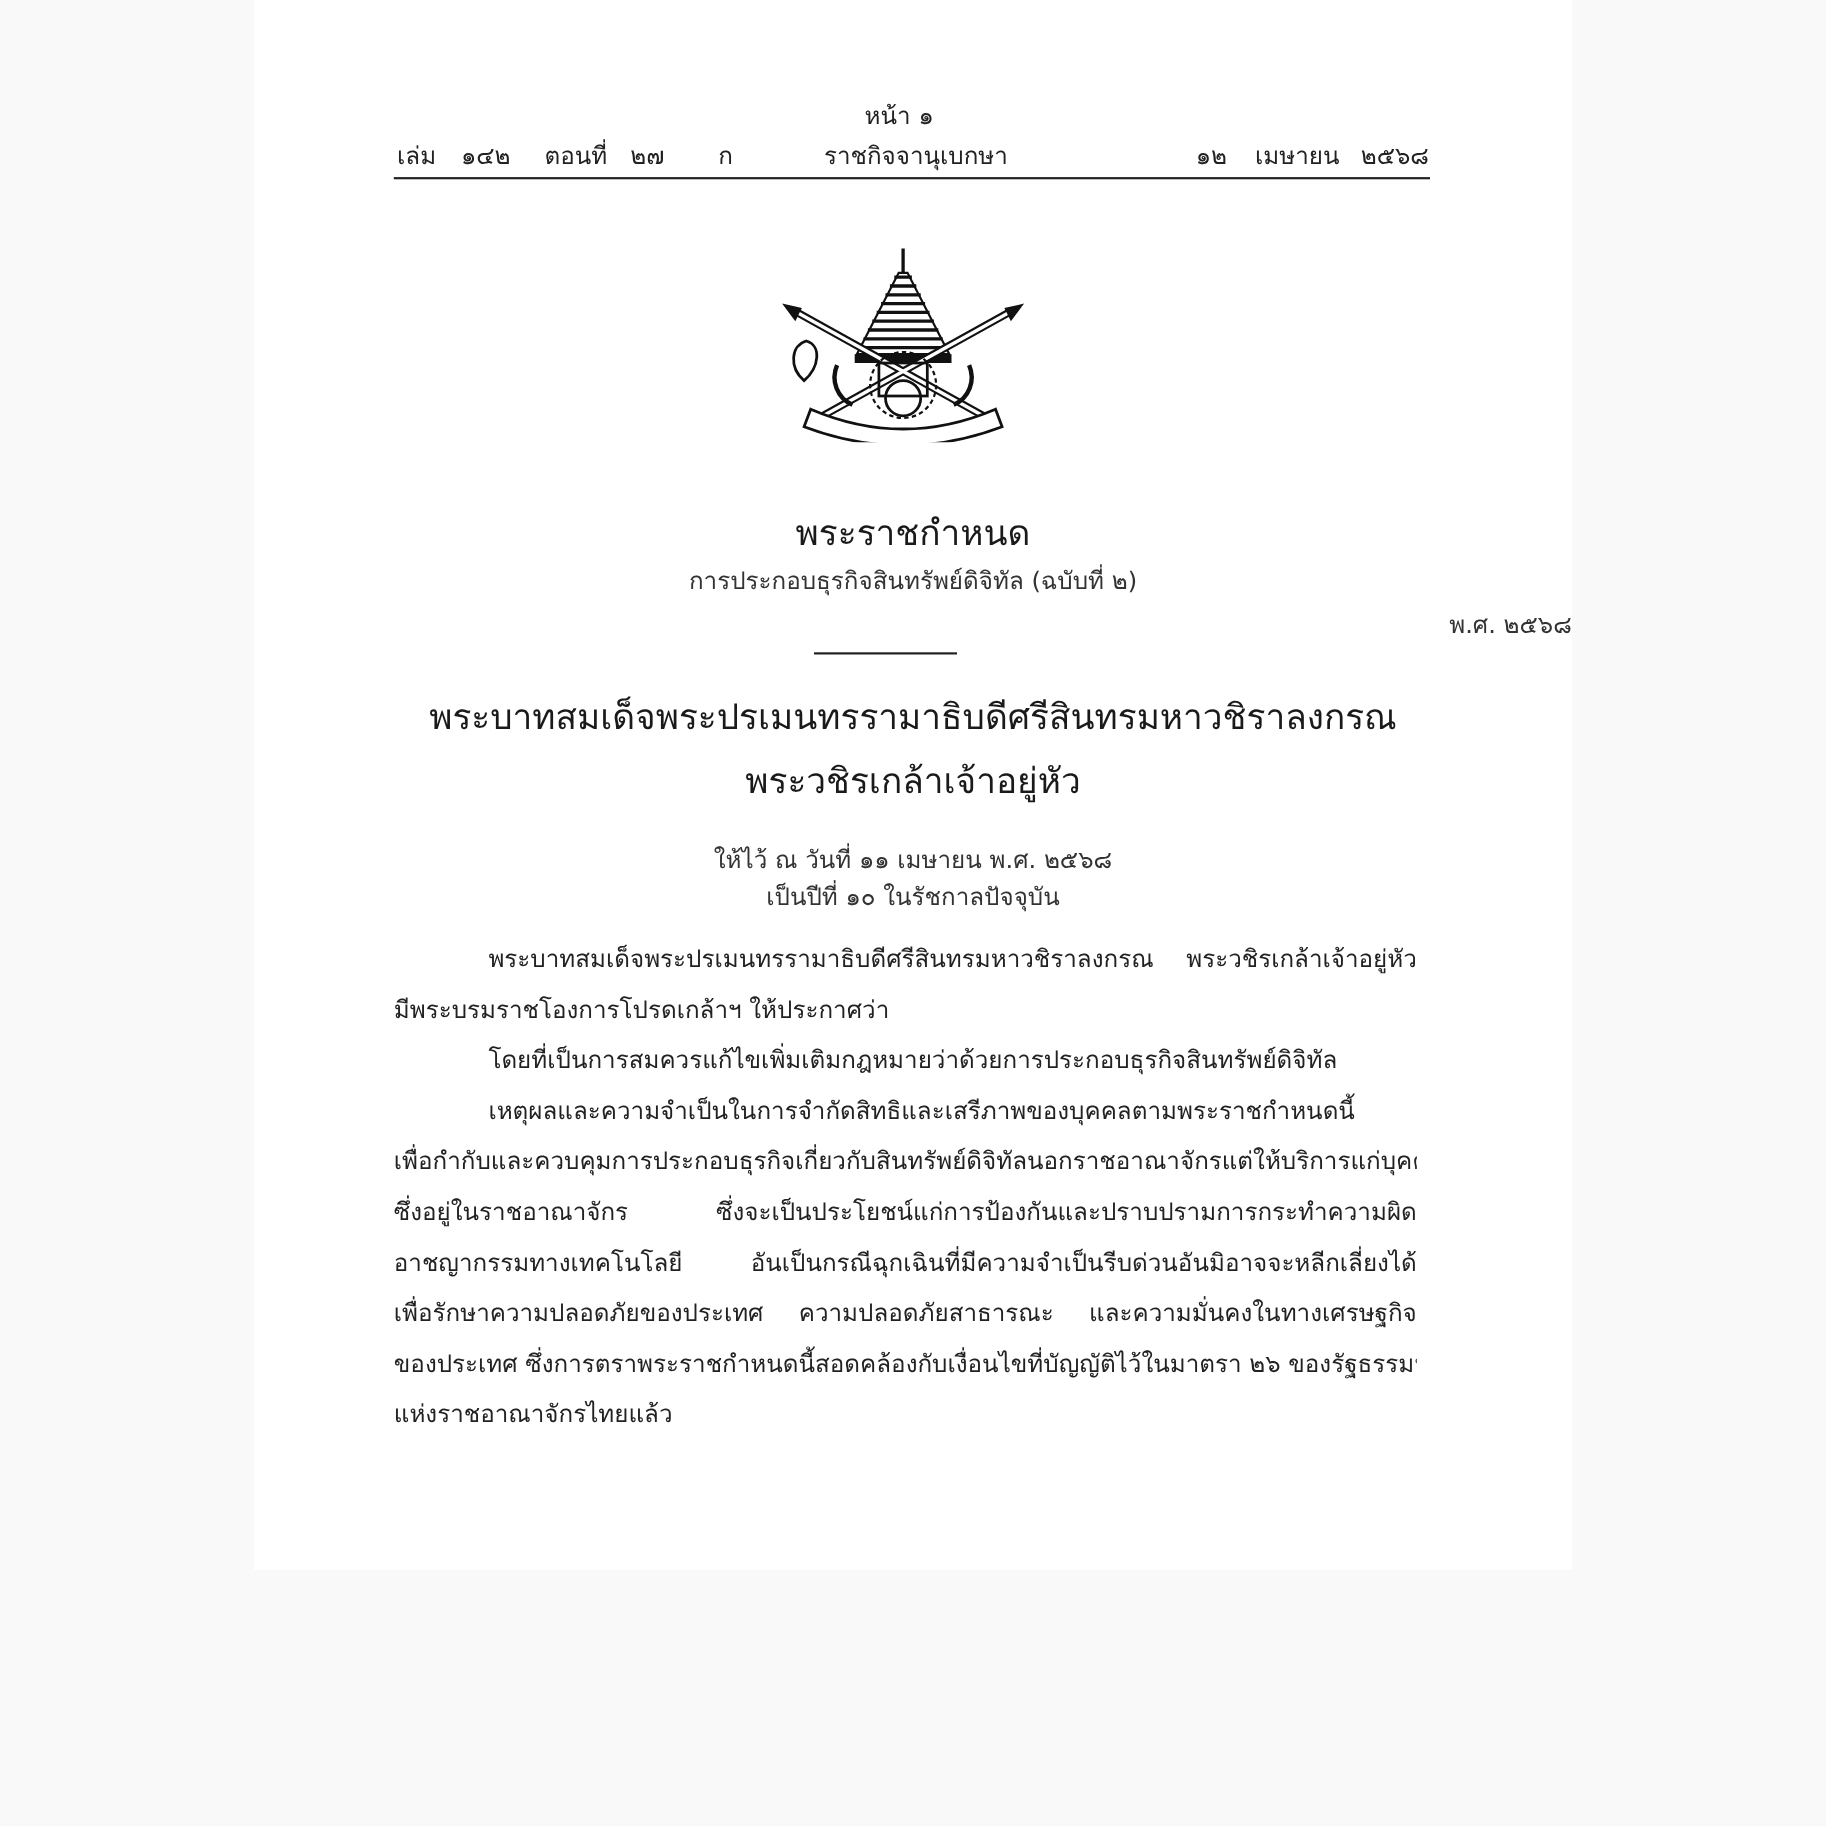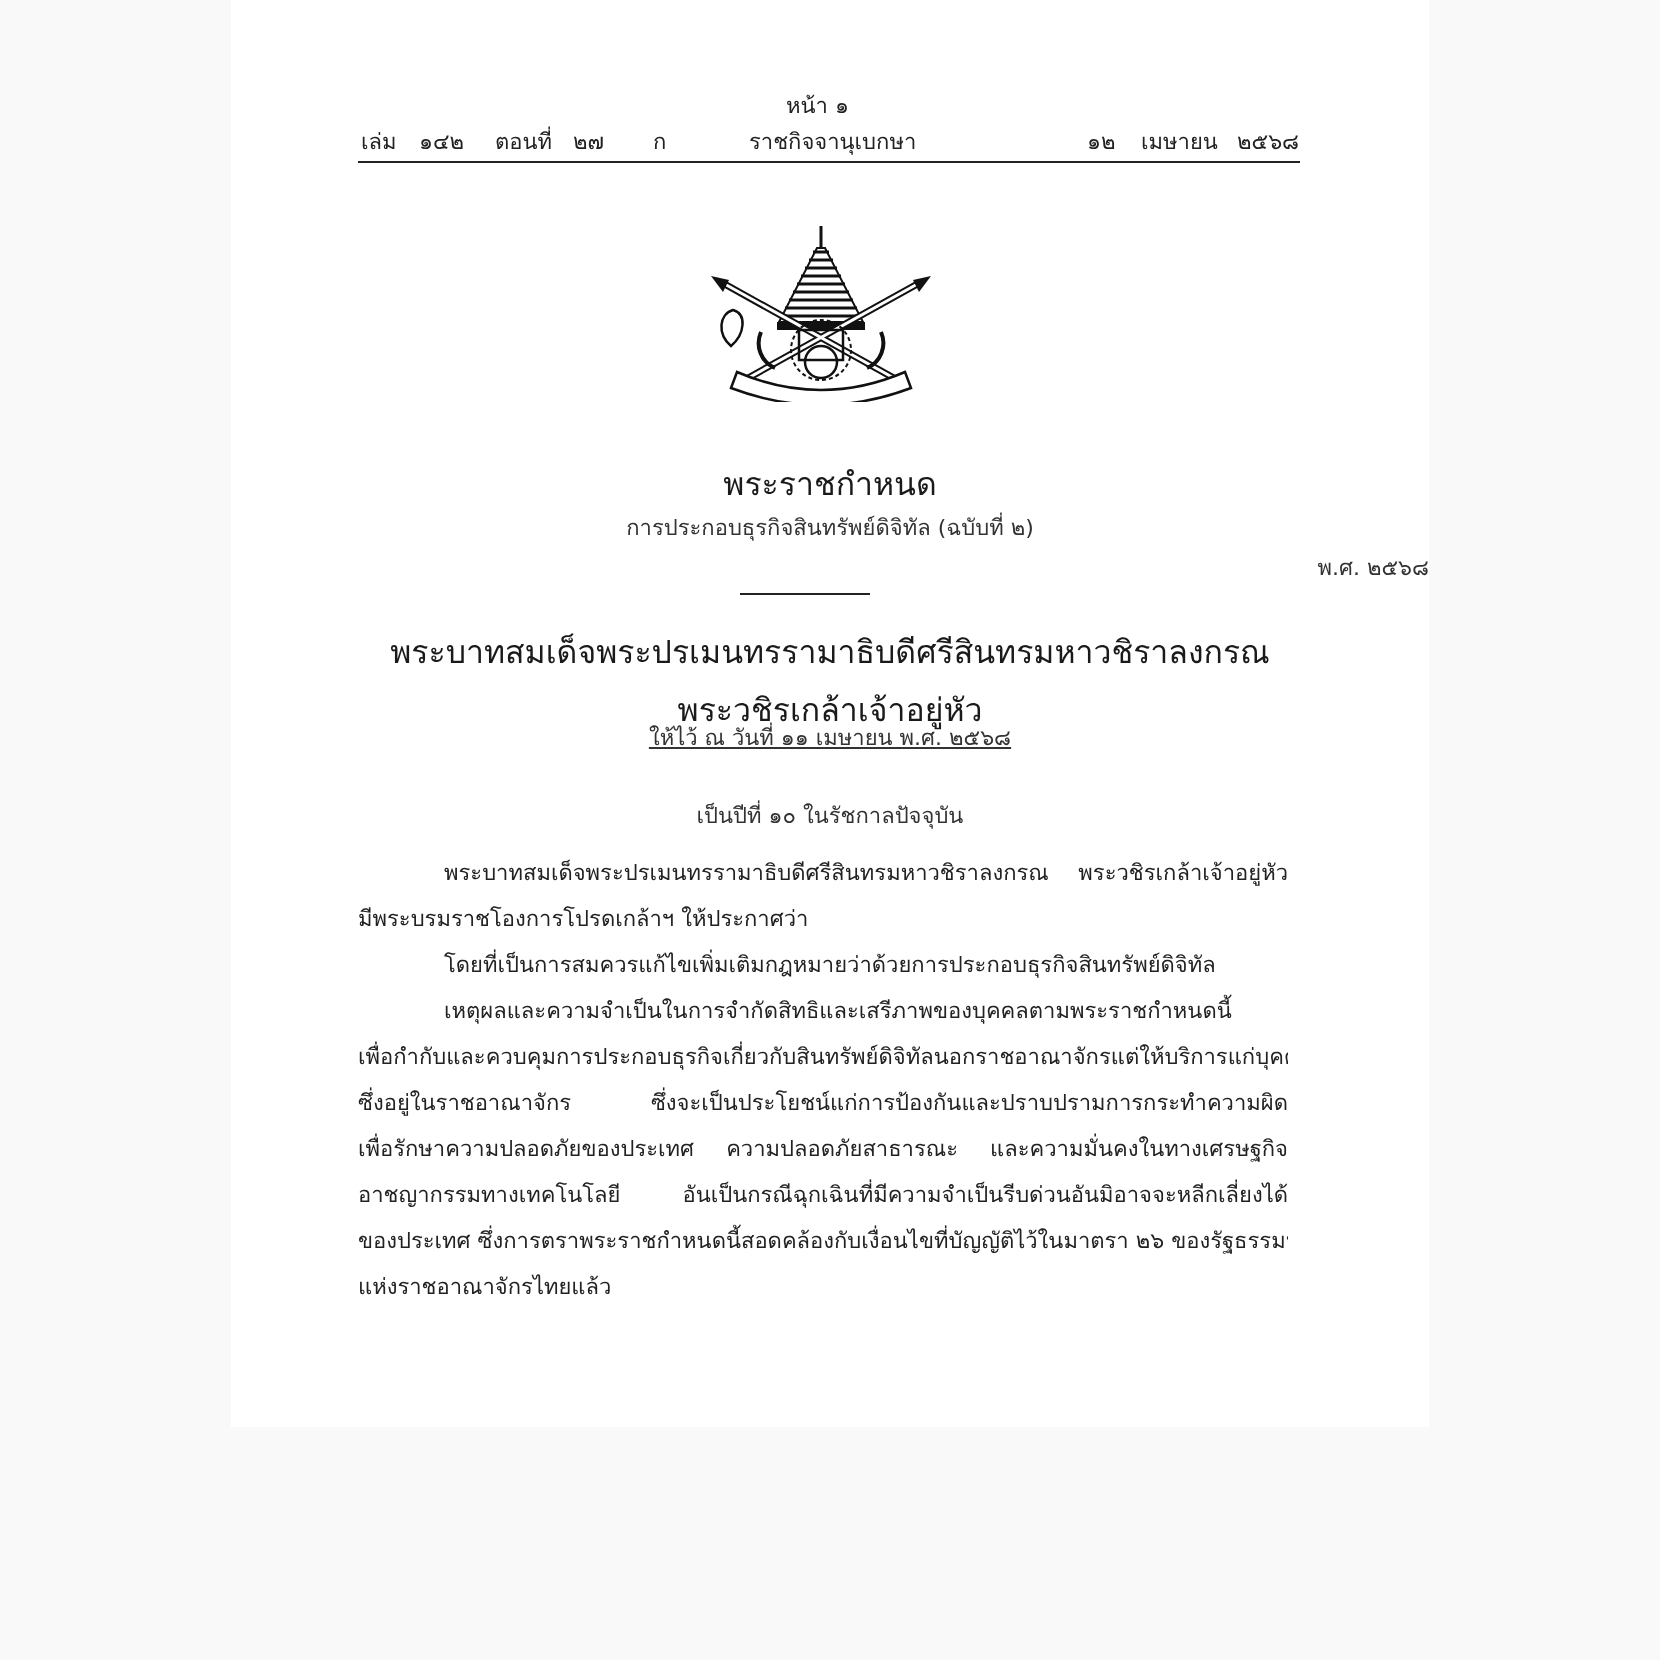--- a/index.html
+++ b/index.html
@@ -86,35 +86,35 @@
   </div>
 
   <div class="center title">พระราชกำหนด</div>
   <div class="center subtitle">การประกอบธุรกิจสินทรัพย์ดิจิทัล (ฉบับที่ ๒)</div>
   <div class="center year">พ.ศ. ๒๕๖๘</div>
   <div class="rule-mid"></div>
 
   <div class="center king" style="top:626px;">พระบาทสมเด็จพระปรเมนทรรามาธิบดีศรีสินทรมหาวชิราลงกรณ</div>
   <div class="center king" style="top:684px;">พระวชิรเกล้าเจ้าอยู่หัว</div>
 
-  <div class="center meta" style="top:720px;text-decoration:underline;">ให้ไว้ ณ วันที่ ๑๑ เมษายน พ.ศ. ๒๕๖๘</div>
+  <div class="center meta" style="top:764px;">ให้ไว้ ณ วันที่ ๑๑ เมษายน พ.ศ. ๒๕๖๘</div>
   <div class="center meta" style="top:798px;">เป็นปีที่ ๑๐ ในรัชกาลปัจจุบัน</div>
 
   <div class="body-text" style="top:850px;">
     <div>
       <span class="line indent">พระบาทสมเด็จพระปรเมนทรรามาธิบดีศรีสินทรมหาวชิราลงกรณ  พระวชิรเกล้าเจ้าอยู่หัว</span>
       <span class="line last">มีพระบรมราชโองการโปรดเกล้าฯ  ให้ประกาศว่า</span>
     </div>
     <div>
       <span class="line indent last">โดยที่เป็นการสมควรแก้ไขเพิ่มเติมกฎหมายว่าด้วยการประกอบธุรกิจสินทรัพย์ดิจิทัล</span>
     </div>
     <div>
       <span class="line indent">เหตุผลและความจำเป็นในการจำกัดสิทธิและเสรีภาพของบุคคลตามพระราชกำหนดนี้</span>
       <span class="line">เพื่อกำกับและควบคุมการประกอบธุรกิจเกี่ยวกับสินทรัพย์ดิจิทัลนอกราชอาณาจักรแต่ให้บริการแก่บุคคล</span>
       <span class="line">ซึ่งอยู่ในราชอาณาจักร  ซึ่งจะเป็นประโยชน์แก่การป้องกันและปราบปรามการกระทำความผิด</span>
+      <span class="line">อาชญากรรมทางเทคโนโลยี  อันเป็นกรณีฉุกเฉินที่มีความจำเป็นรีบด่วนอันมิอาจจะหลีกเลี่ยงได้</span>
       <span class="line">เพื่อรักษาความปลอดภัยของประเทศ  ความปลอดภัยสาธารณะ  และความมั่นคงในทางเศรษฐกิจ</span>
-      <span class="line">อาชญากรรมทางเทคโนโลยี  อันเป็นกรณีฉุกเฉินที่มีความจำเป็นรีบด่วนอันมิอาจจะหลีกเลี่ยงได้</span>
       <span class="line">ของประเทศ ซึ่งการตราพระราชกำหนดนี้สอดคล้องกับเงื่อนไขที่บัญญัติไว้ในมาตรา ๒๖ ของรัฐธรรมนูญ</span>
       <span class="line last">แห่งราชอาณาจักรไทยแล้ว</span>
     </div>
   </div>
 
 </div>
 
 </body></html>

